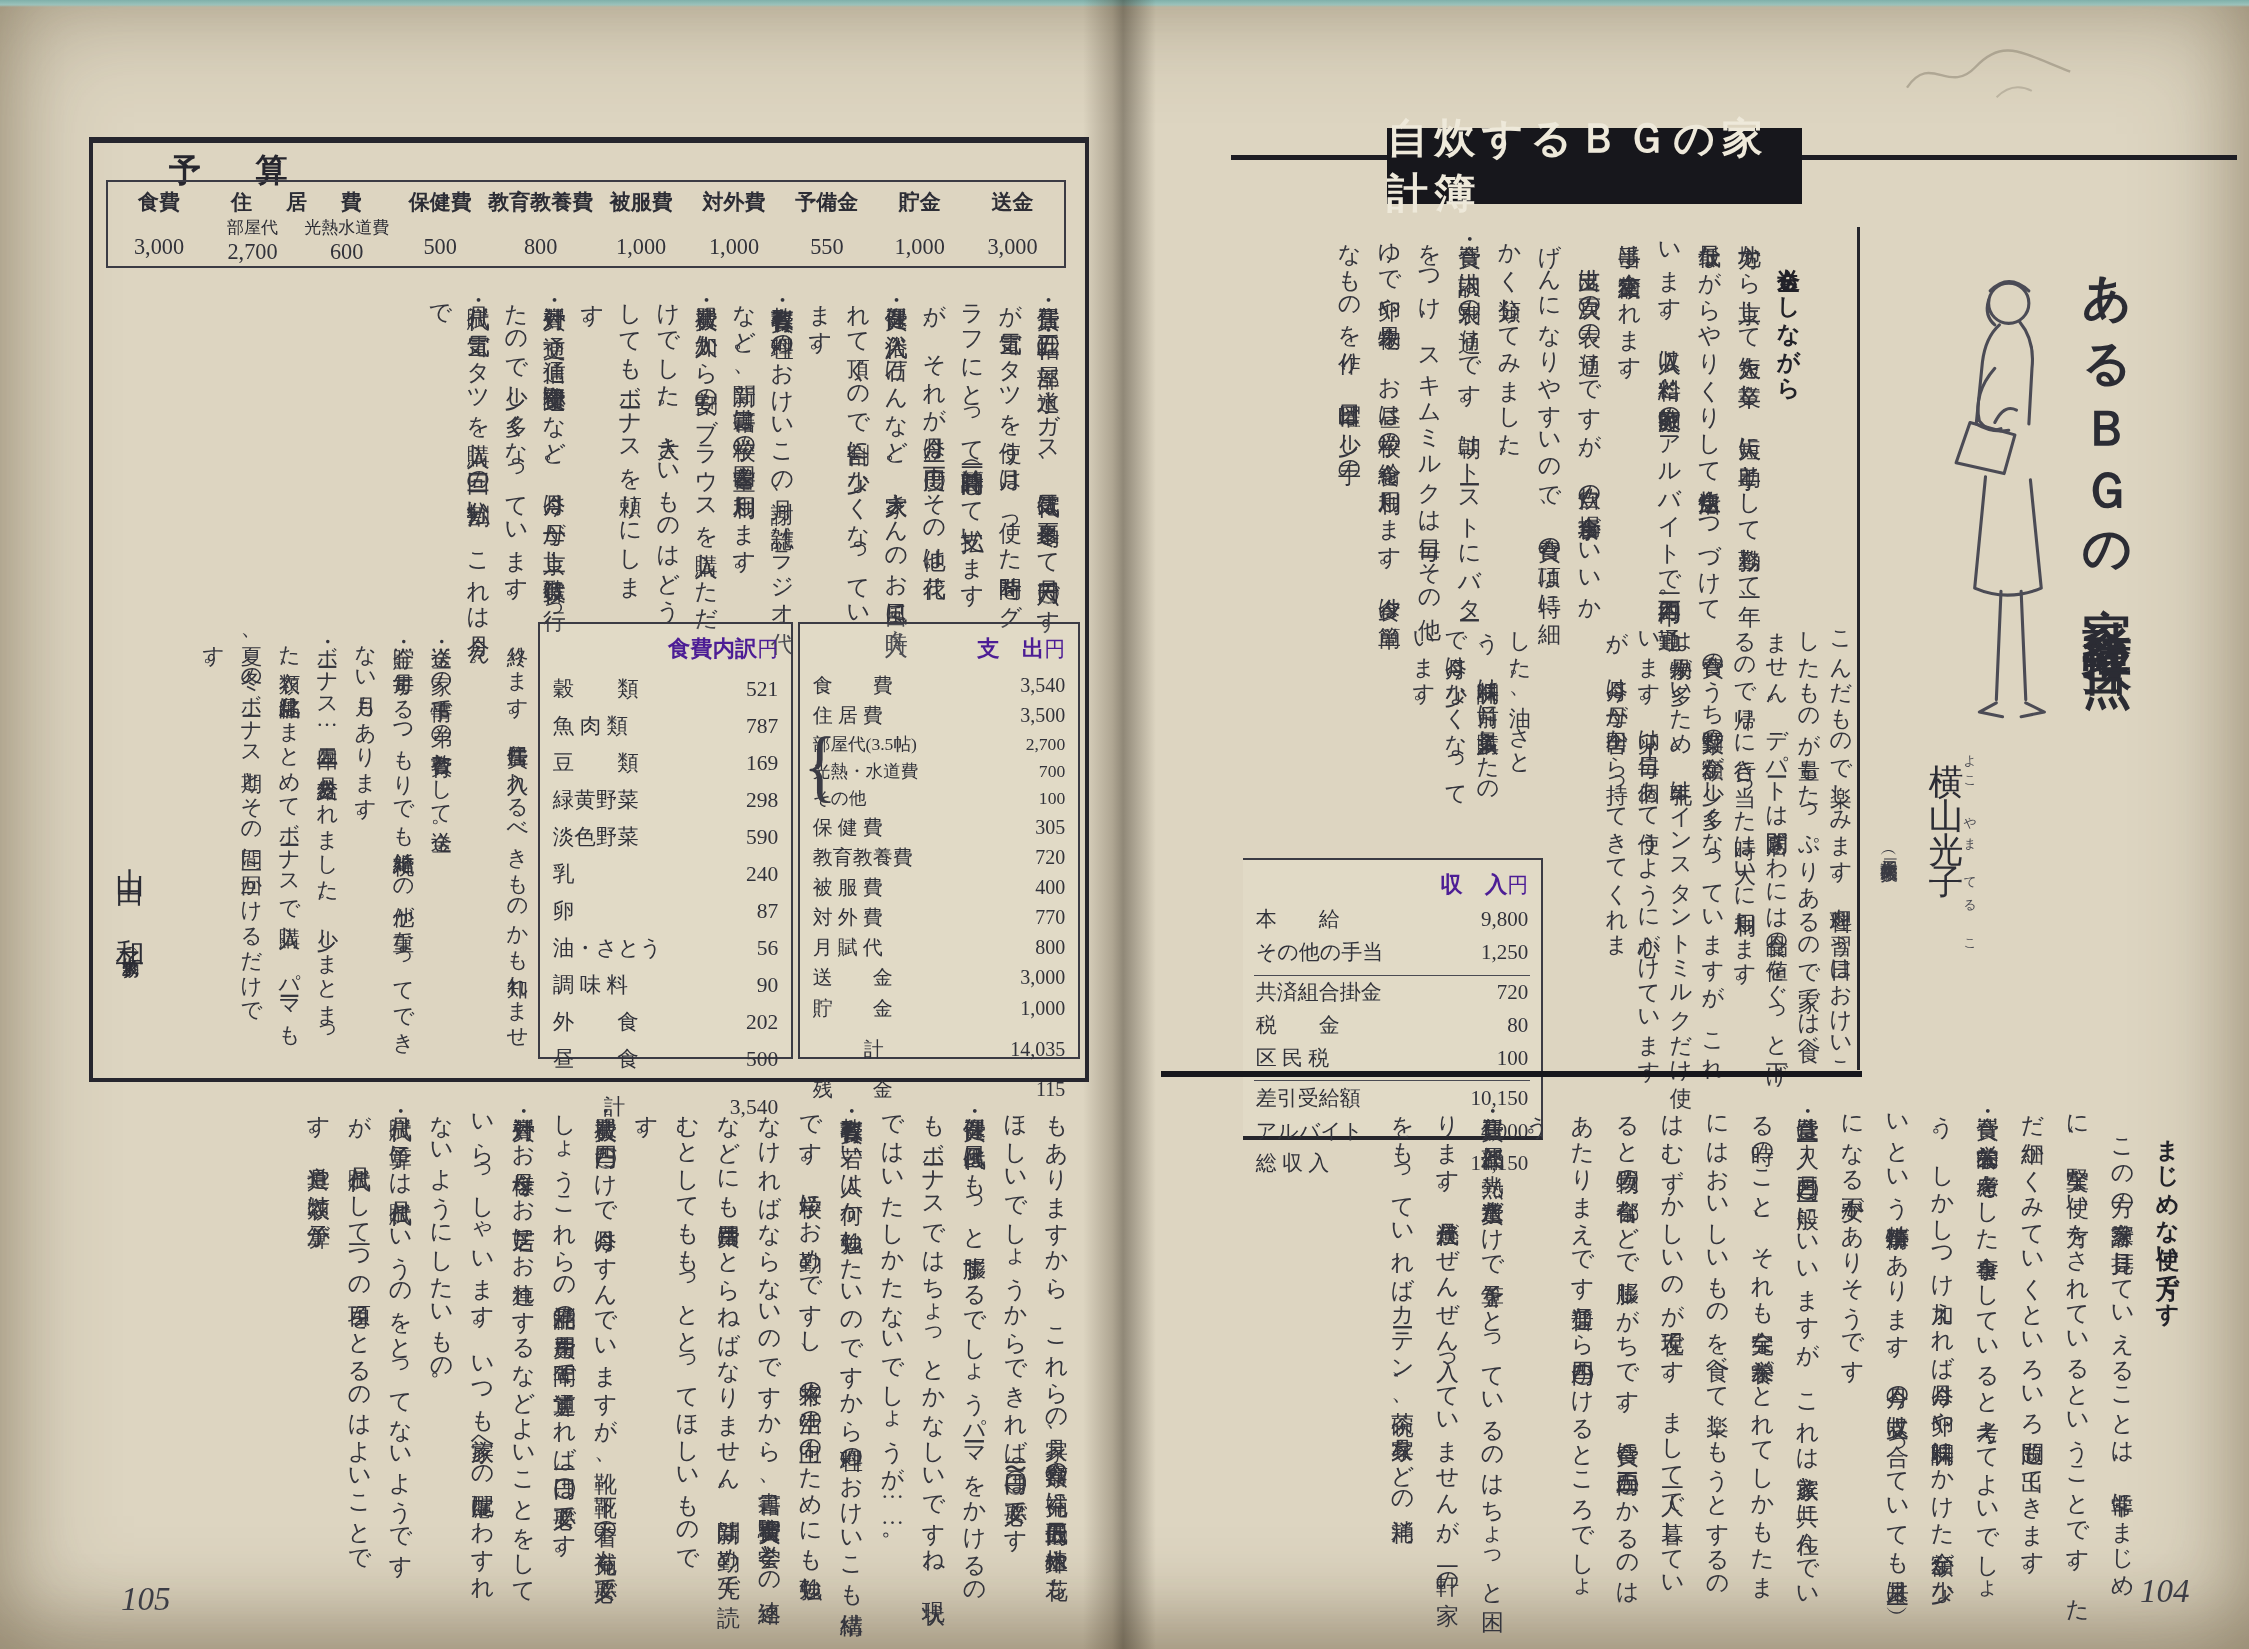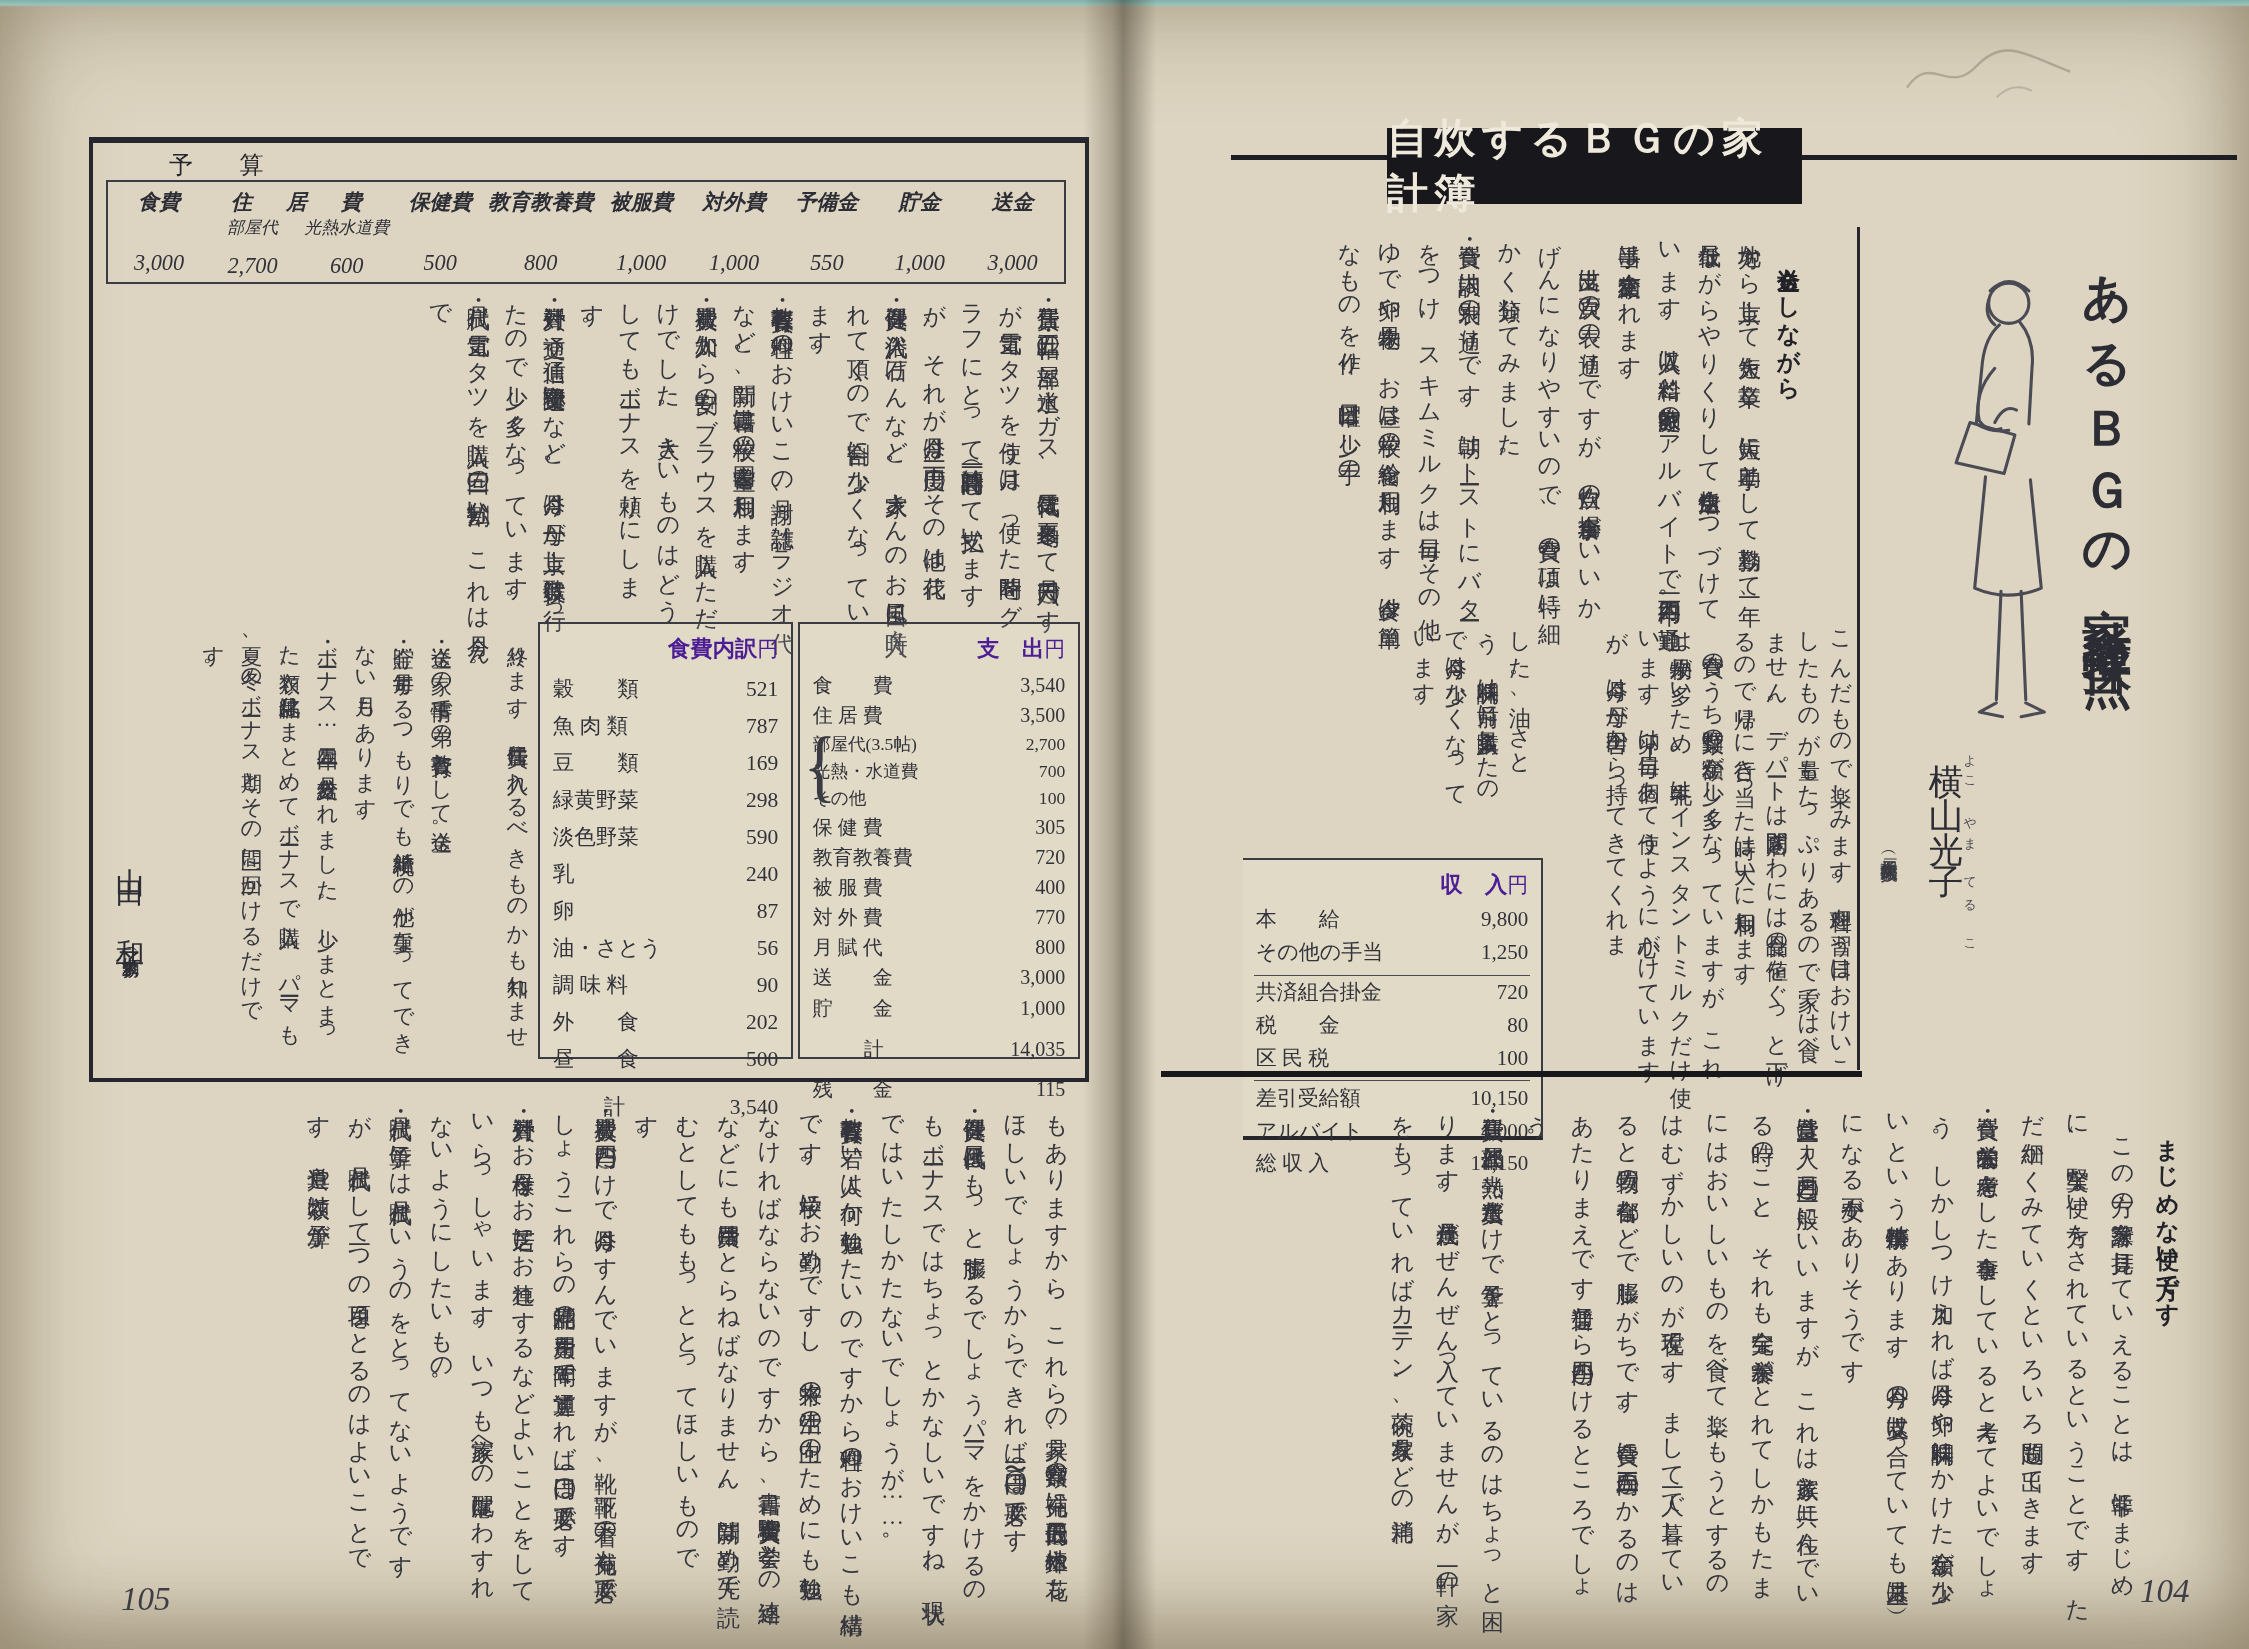--- a/index.html
+++ b/index.html
@@ -16,24 +16,24 @@
     background:linear-gradient(90deg,rgba(70,58,40,0) 0%,rgba(70,58,40,.30) 40%,rgba(38,30,18,.42) 55%,rgba(70,58,40,0) 100%);}
   .vtext{
     position:absolute;writing-mode:vertical-rl;text-orientation:upright;
     white-space:pre-line;letter-spacing:0.8px;color:#34353d;
   }
   .gothic{font-family:"Liberation Sans","DejaVu Sans",sans-serif;}
   .vhead{font-family:"Liberation Sans","DejaVu Sans",sans-serif;font-weight:700;color:#222229;}
   
   #lbox{position:absolute;left:89px;top:137px;width:992px;height:935px;
     border:4.8px solid #26262e;border-top-width:6.4px;}
-  #budgetTitle{position:absolute;left:76px;top:6.4px;font-size:24px;font-weight:400;
+  #budgetTitle{position:absolute;left:76px;top:6.4px;font-size:32px;font-weight:700;
     letter-spacing:11.2px;color:#26262e;}
-  #budgetTable{position:absolute;left:12.8px;top:37px;width:960px;height:104px;
-    border:2.4px solid #3b3b44;display:flex;align-items:stretch;padding:3.2px 4.8px;box-sizing:border-box;font-style:italic;}
+  #budgetTable{position:absolute;left:12.8px;top:37px;width:960px;height:88px;
+    border:2.4px solid #3b3b44;display:flex;align-items:stretch;padding:3.2px 4.8px;box-sizing:border-box;}
   .bcol{flex:1 1 0;display:flex;flex-direction:column;justify-content:space-between;
     align-items:center;padding:3.2px 1.6px;}
   .bh{font-size:21px;font-weight:600;color:#2c2d35;white-space:nowrap;}
   .bv{font-size:22.3px;font-variant-numeric:tabular-nums;}
   .bgroup{flex:2.1 1 0;display:flex;flex-direction:column;align-items:center;padding-top:3.2px;}
   .bgh{font-size:21px;font-weight:600;letter-spacing:6.4px;color:#2c2d35;}
   .bgsubs{display:flex;width:100%;flex:1;}
   .bsub{flex:1;display:flex;flex-direction:column;justify-content:space-between;align-items:center;}
   .bsh{font-size:17px;color:#2c2d35;white-space:nowrap;}
   .bcols-holder{display:contents;}

